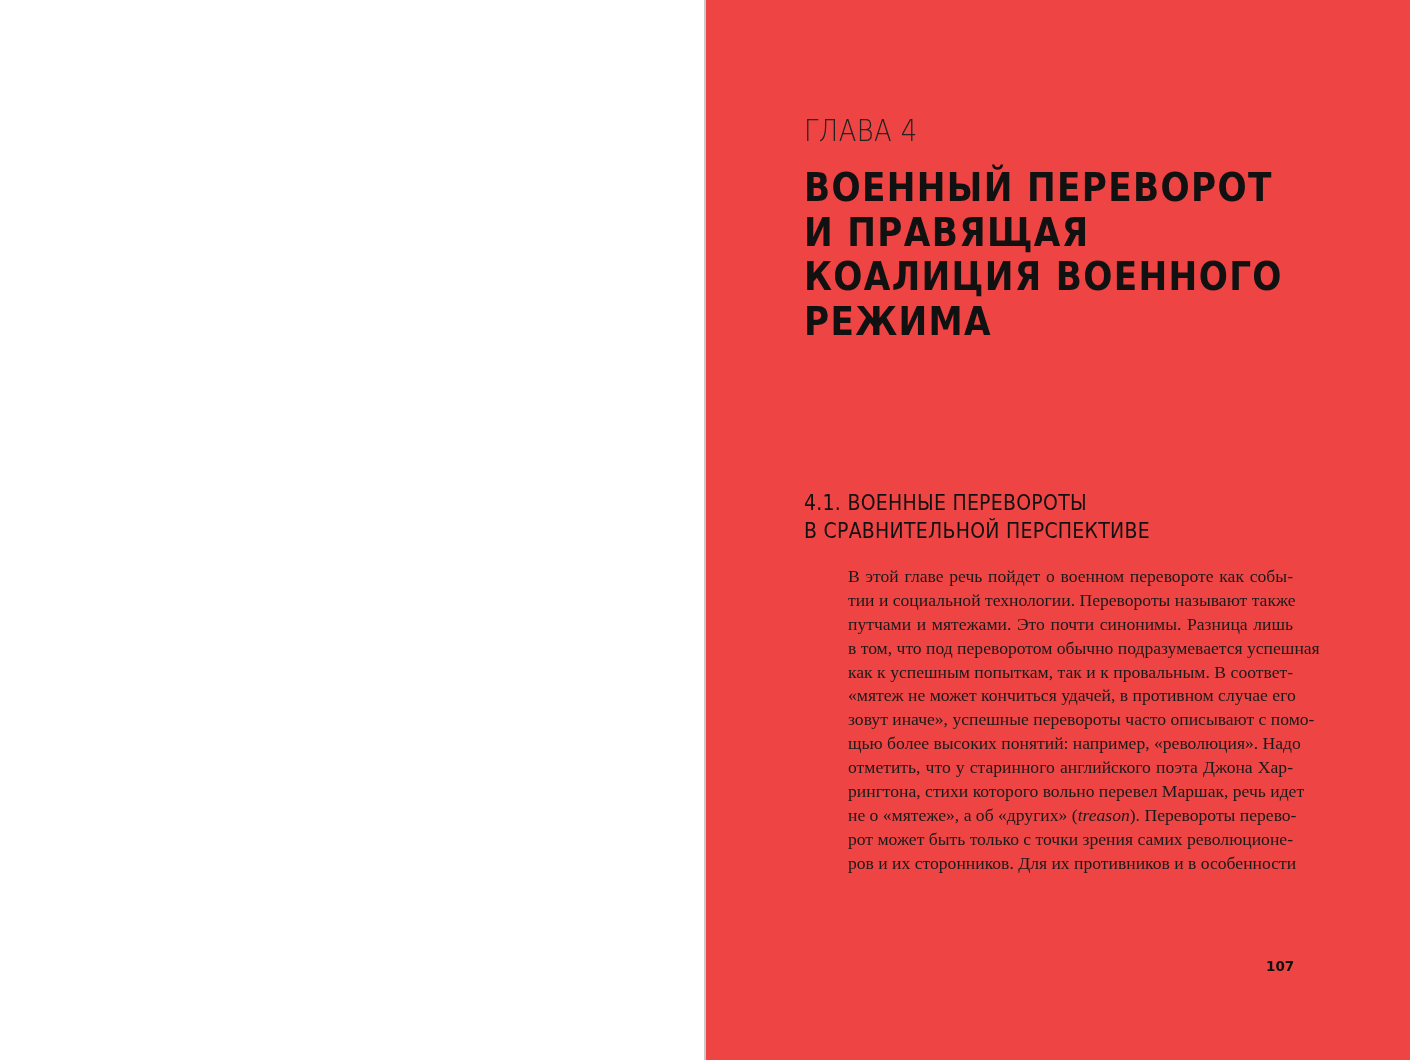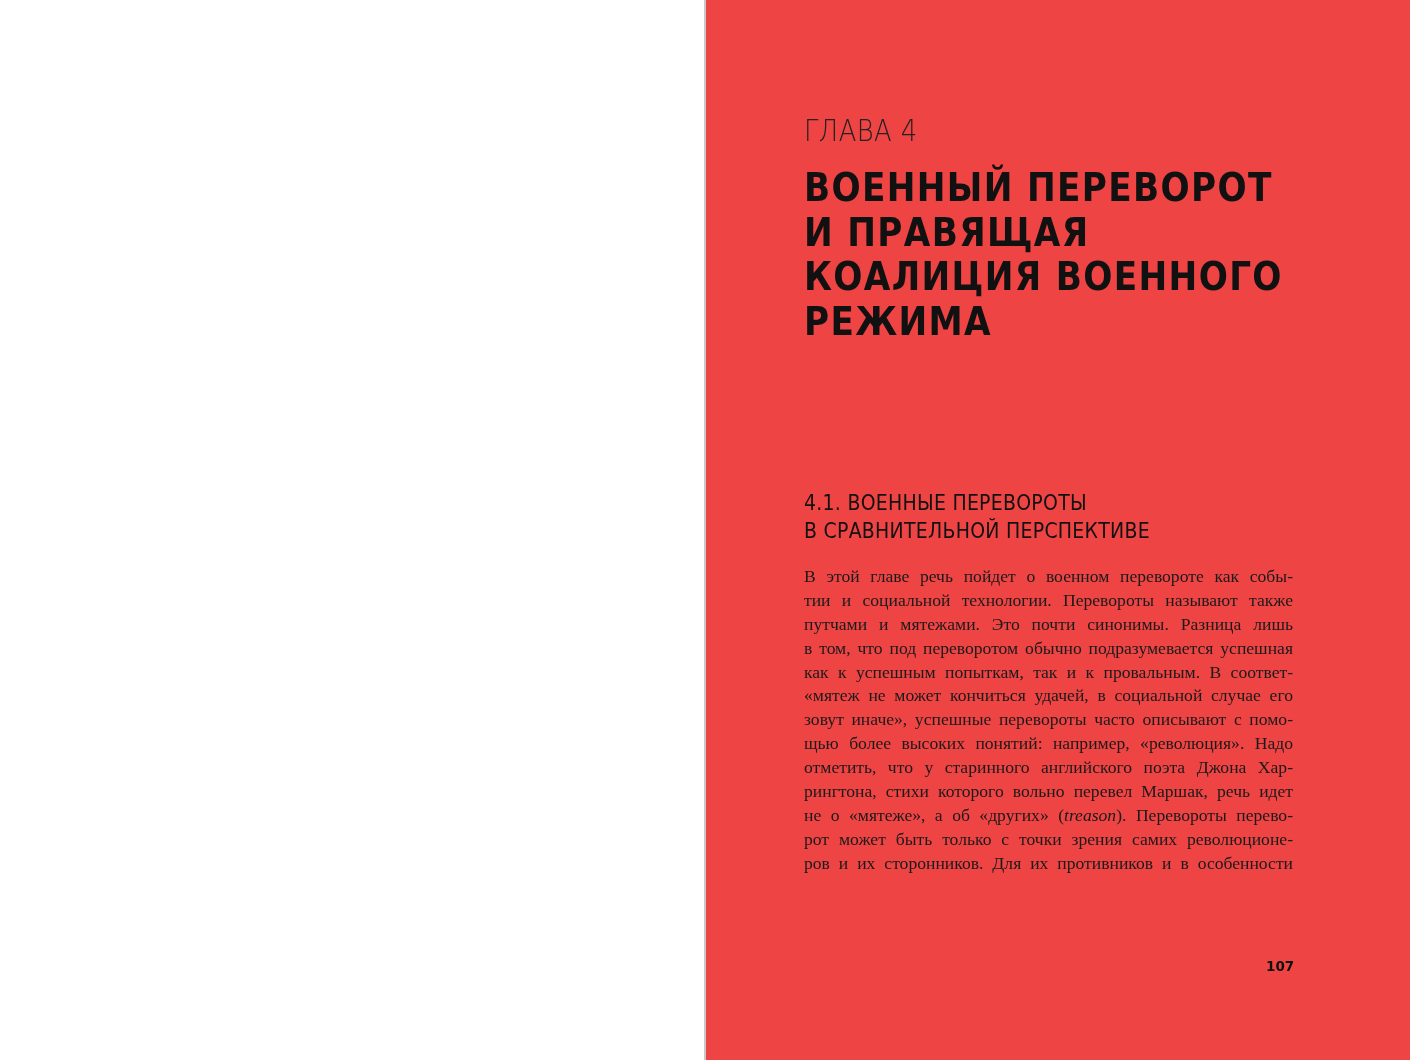--- a/index.html
+++ b/index.html
@@ -89,20 +89,21 @@
       font-size: 17.6px;
       line-height: 23.9px;
       color: #1a1a1a;
     }
     .body-text .line {
       display: block;
       text-align: justify;
       text-align-last: justify;
       white-space: nowrap;
       height: 23.9px;
+      margin-left: 44px;
     }
     .page-number {
       position: absolute;
       left: 560px;
       top: 958px;
       width: 27px;
       text-align: left;
       font-family: "DejaVu Sans", sans-serif;
       font-weight: bold;
       font-size: 13.5px;
@@ -131,21 +132,21 @@
       <span class="line">4.1. ВОЕННЫЕ ПЕРЕВОРОТЫ</span>
       <span class="line">В СРАВНИТЕЛЬНОЙ ПЕРСПЕКТИВЕ</span>
     </div>
 
     <div class="body-text">
       <span class="line">В этой главе речь пойдет о военном перевороте как собы-</span>
       <span class="line">тии и социальной технологии. Перевороты называют также</span>
       <span class="line">путчами и мятежами. Это почти синонимы. Разница лишь</span>
       <span class="line">в том, что под переворотом обычно подразумевается успешная</span>
       <span class="line">как к успешным попыткам, так и к провальным. В соответ-</span>
-      <span class="line">«мятеж не может кончиться удачей, в социальной случае его</span>
+      <span class="line">«мятеж не может кончиться удачей, в противном случае его</span>
       <span class="line">зовут иначе», успешные перевороты часто описывают с помо-</span>
       <span class="line">щью более высоких понятий: например, «революция». Надо</span>
       <span class="line">отметить, что у старинного английского поэта Джона Хар-</span>
       <span class="line">рингтона, стихи которого вольно перевел Маршак, речь идет</span>
       <span class="line"><span>не о «мятеже», а об «других» (</span><span class="it">treason</span><span>). Перевороты перево-</span></span>
       <span class="line">рот может быть только с точки зрения самих революционе-</span>
       <span class="line">ров и их сторонников. Для их противников и в особенности</span>
     </div>
 
     <div class="page-number">107</div>

